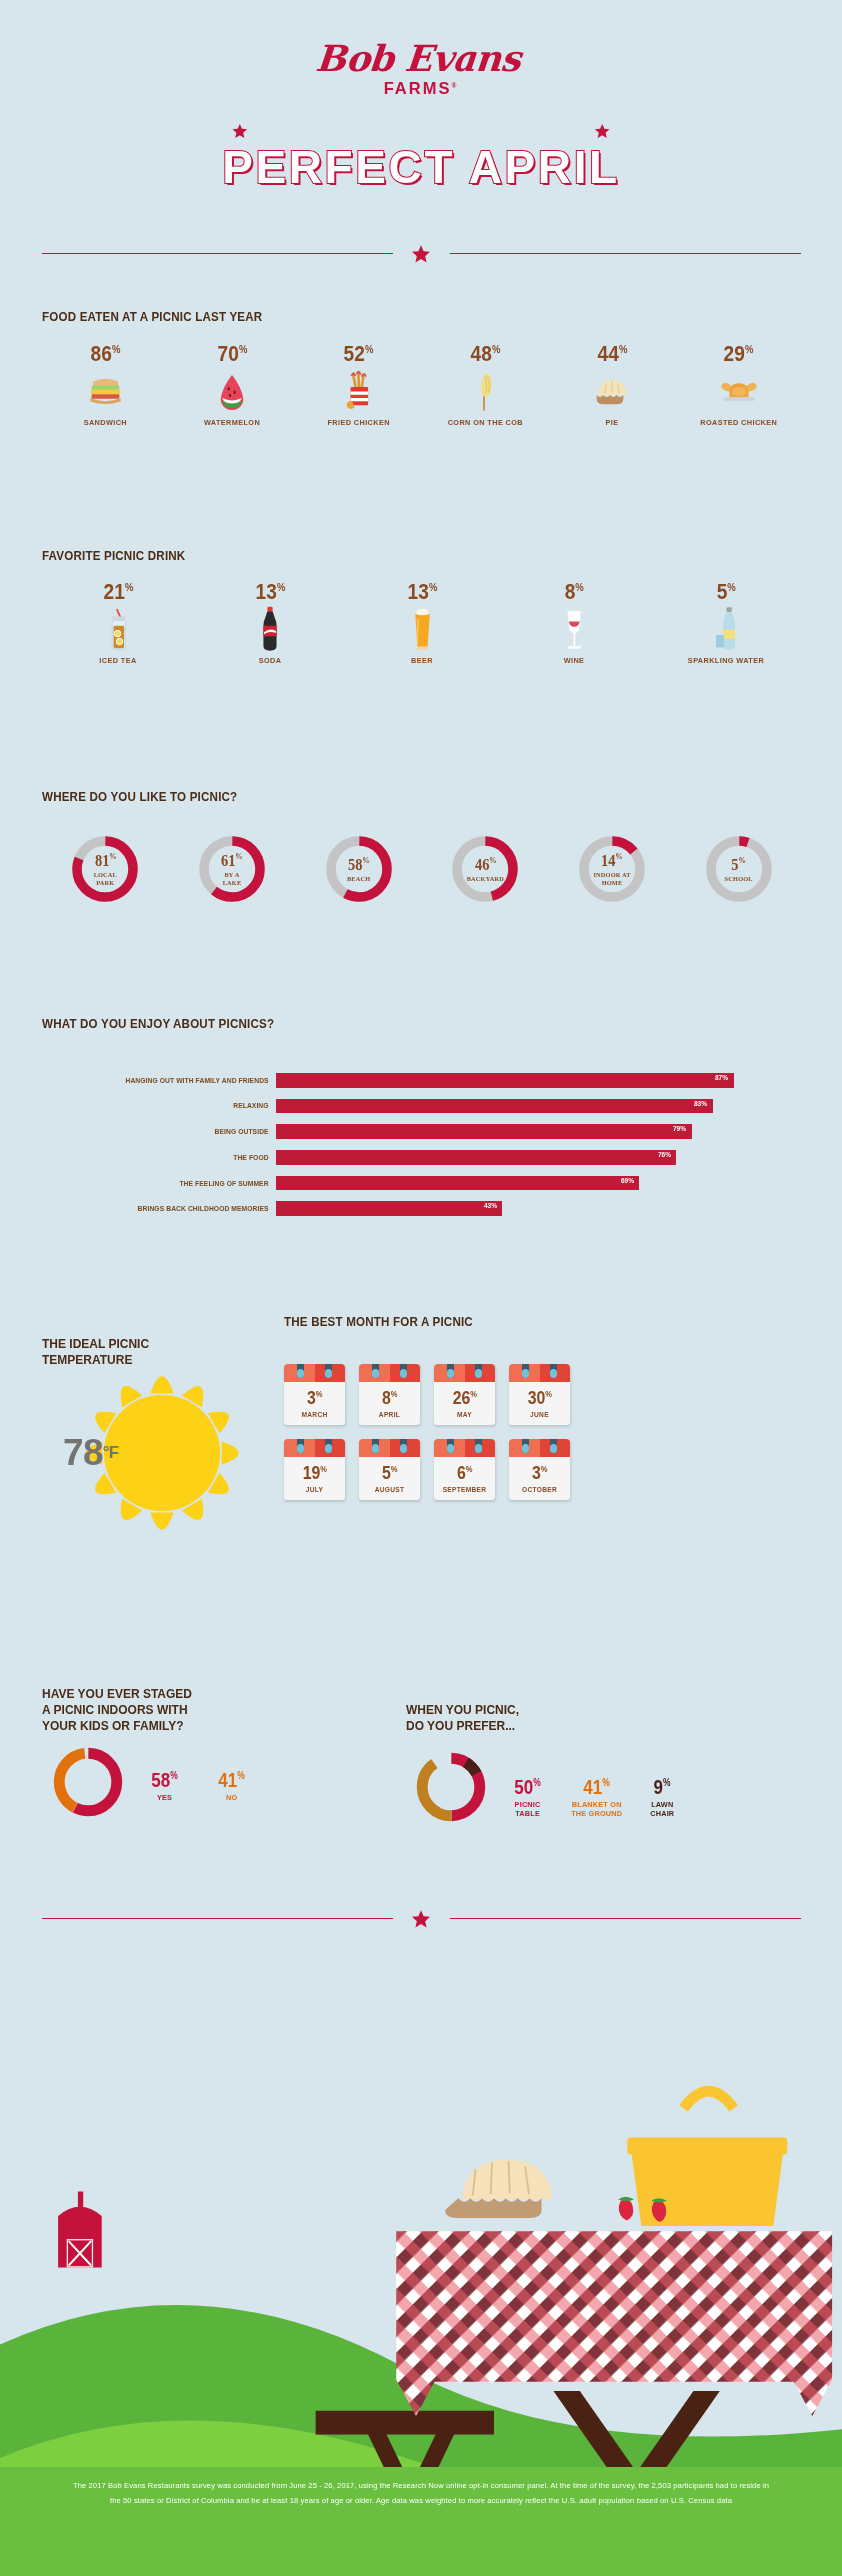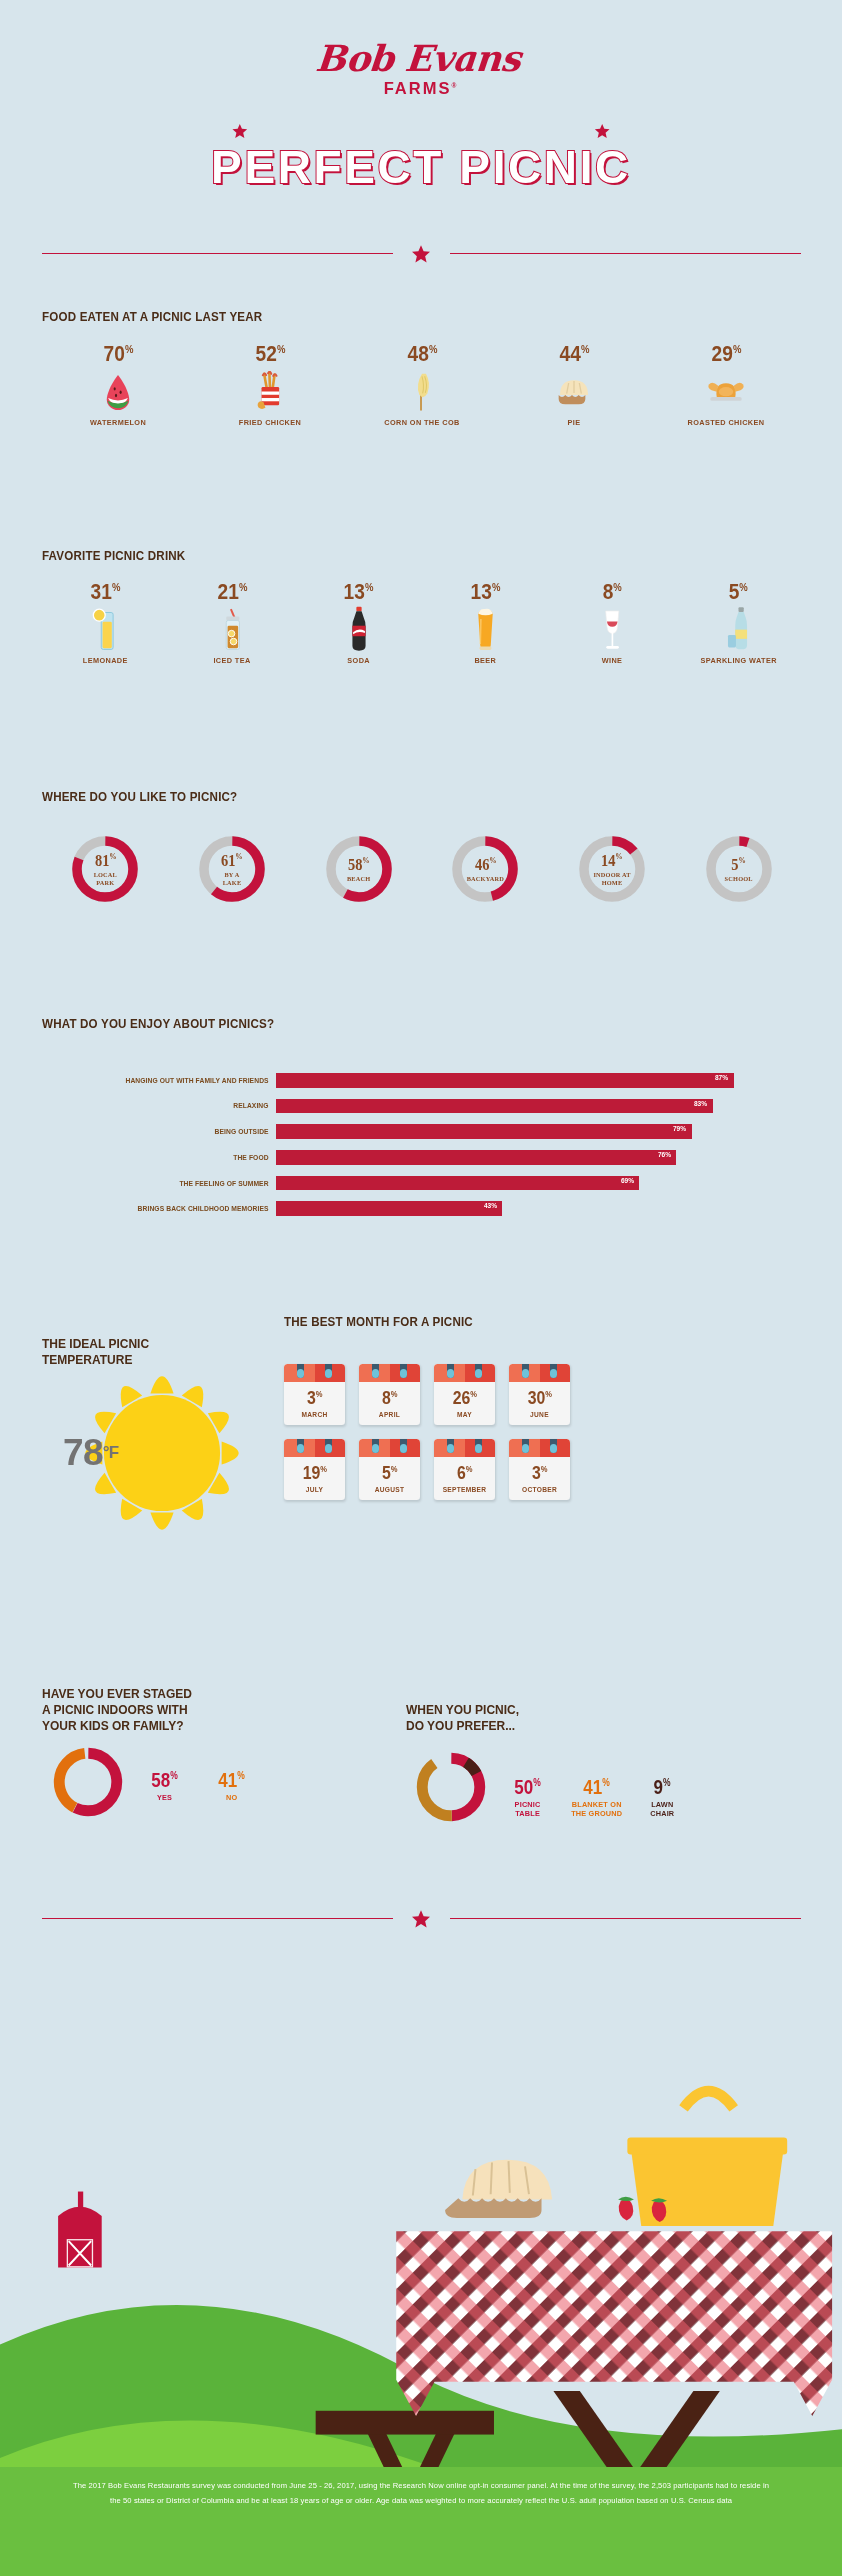--- a/index.html
+++ b/index.html
@@ -149,34 +149,47 @@
       <svg width="410" height="40" viewBox="0 0 620 60">
         <path id="kickArc" d="M 55,58 A 300,165 0 0 1 565,58" fill="none"></path>
         <text font-family="Liberation Sans, sans-serif" font-weight="bold" font-size="19" fill="#c3123c" letter-spacing="2.5">
           <textPath href="#kickArc" startOffset="50%" text-anchor="middle" id="kickText">LEARN WHAT MAKES A</textPath>
         </text>
         <path d="M36,48 l3.2,7.3 7.9,.7 -6,5.3 1.8,7.8 -6.9,-4.2 -6.9,4.2 1.8,-7.8 -6,-5.3 7.9,-.7z" fill="#c3123c" transform="translate(0,-12)"></path>
         <path d="M584,48 l3.2,7.3 7.9,.7 -6,5.3 1.8,7.8 -6.9,-4.2 -6.9,4.2 1.8,-7.8 -6,-5.3 7.9,-.7z" fill="#c3123c" transform="translate(0,-12)"></path>
       </svg>
     </div>
 
-    <div class="bigtitle">PERFECT PICNIC</div>
+    <div class="bigtitle">PERFECT APRIL</div>
   </div>
 
   <div class="divider" style="top:244px">
     <div class="ln l"></div>
     <div class="ln r"></div>
     <svg class="star" viewBox="0 0 30 30">
         <path d="M15,2 l3.9,9 9.6,.8 -7.3,6.4 2.2,9.5 -8.4,-5.1 -8.4,5.1 2.2,-9.5 -7.3,-6.4 9.6,-.8z" fill="#c3123c"></path>
       </svg>
   </div>
 
   <div class="sect-title cond" style="left:42px; top:309px;">FOOD EATEN AT A PICNIC LAST YEAR</div>
   <div class="grid6" style="top:343px;">
 
+    <div class="gcell">
+      <div class="pct"><span>86</span><sup>%</sup></div>
+      <div class="glyph">
+        <svg width="41" height="33" viewBox="0 0 62 50">
+          <path d="M12,10 q19,-9 38,0 l0,7 -38,0z" fill="#e8b87e"></path>
+          <rect x="10" y="16" width="42" height="7" rx="2" fill="#9ed36a"></rect>
+          <rect x="9" y="22" width="44" height="8" rx="2" fill="#f7c948"></rect>
+          <rect x="10" y="29" width="42" height="7" rx="2" fill="#d8593f"></rect>
+          <path d="M8,35 q23,10 46,0 l0,5 q-23,8 -46,0z" fill="#dba45f"></path>
+        </svg>
+      </div>
+      <div class="gname">SANDWICH</div>
+    </div>
 
     <div class="gcell">
       <div class="pct"><span>70</span><sup>%</sup></div>
       <div class="glyph">
         <svg width="36" height="37" viewBox="0 0 54 56">
           <path d="M27,3 C40,20 44,34 44,40 a17,16 0 0 1 -34,0 C10,34 14,20 27,3z" fill="#e8435a"></path>
           <path d="M12,38 a16,14 0 0 0 30,0 q-15,7 -30,0z" fill="#fff"></path>
           <path d="M11,39 a16.5,15 0 0 0 32,0 q-16,8 -32,0z" fill="#3f9e45" transform="translate(0,3)"></path>
           <ellipse cx="22" cy="24" rx="1.6" ry="2.6" fill="#5a1a1a"></ellipse>
           <ellipse cx="31" cy="29" rx="1.6" ry="2.6" fill="#5a1a1a"></ellipse>
@@ -240,31 +253,20 @@
         </svg>
       </div>
       <div class="gname">ROASTED
 CHICKEN</div>
     </div>
   </div>
 
   <div class="sect-title cond" style="left:42px; top:548px;">FAVORITE PICNIC DRINK</div>
   <div class="grid6" style="top:581px;">
 
-    <div class="gcell">
-      <div class="pct"><span>31</span><sup>%</sup></div>
-      <div class="glyph">
-        <svg width="26.4" height="44" viewBox="0 0 40 66">
-          <rect x="14" y="8" width="18" height="56" rx="3" fill="#bfe3f0" stroke="#8ec9de" stroke-width="1.5"></rect>
-          <rect x="16" y="22" width="14" height="40" rx="2" fill="#fbd44c"></rect>
-          <circle cx="11" cy="12" r="9" fill="#f7d246" stroke="#fff" stroke-width="2"></circle>
-        </svg>
-      </div>
-      <div class="gname">LEMONADE</div>
-    </div>
 
     <div class="gcell">
       <div class="pct"><span>21</span><sup>%</sup></div>
       <div class="glyph">
         <svg width="26.4" height="44" viewBox="0 0 40 66">
           <path d="M18,3 l6,14" stroke="#e35a4a" stroke-width="3" fill="none"></path>
           <rect x="11" y="14" width="20" height="6" rx="2" fill="#cfd8dd"></rect>
           <rect x="11" y="20" width="20" height="44" rx="3" fill="#e0f0f6" stroke="#b9d4de" stroke-width="1.2"></rect>
           <rect x="13" y="28" width="16" height="34" rx="2" fill="#d08a2e"></rect>
           <circle cx="19" cy="40" r="5" fill="#f6d96a" stroke="#fff" stroke-width="1.4"></circle>

